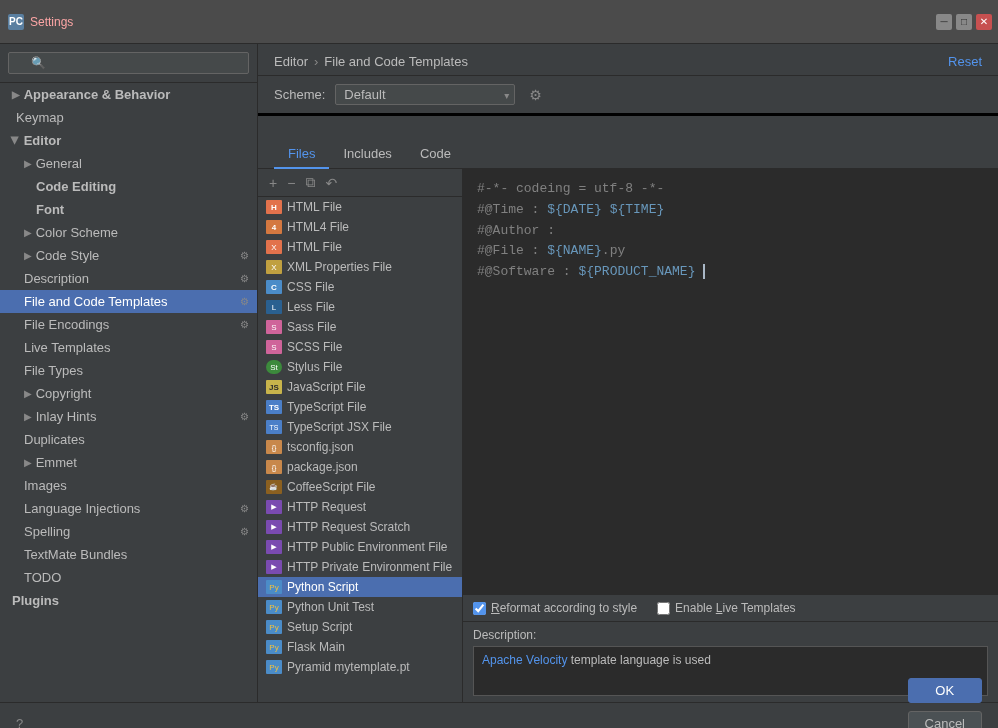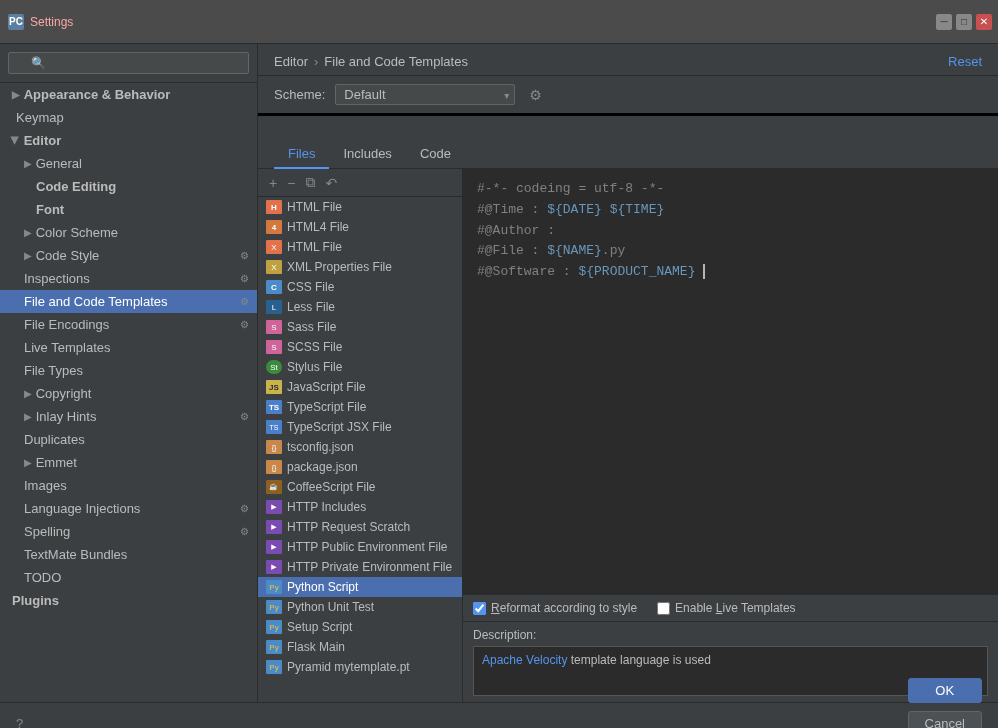--- a/index.html
+++ b/index.html
@@ -465,21 +465,21 @@
       <div class="sidebar-item sidebar-section-indent">
         <span class="arrow">▶</span>
         <span>Color Scheme</span>
       </div>
       <div class="sidebar-item sidebar-section-indent">
         <span class="arrow">▶</span>
         <span>Code Style</span>
         <span class="icon-badge">⚙</span>
       </div>
       <div class="sidebar-item sidebar-section-indent">
-        <span>Inspections</span>
+        <span>Description</span>
         <span class="icon-badge">⚙</span>
       </div>
       <div class="sidebar-item sidebar-section-indent selected">
         <span>File and Code Templates</span>
         <span class="icon-badge">⚙</span>
       </div>
       <div class="sidebar-item sidebar-section-indent">
         <span>File Encodings</span>
         <span class="icon-badge">⚙</span>
       </div>
@@ -620,21 +620,21 @@
             <div class="file-item">
               <span class="file-icon icon-json">{}</span>
               <span>package.json</span>
             </div>
             <div class="file-item">
               <span class="file-icon icon-coffee">☕</span>
               <span>CoffeeScript File</span>
             </div>
             <div class="file-item">
               <span class="file-icon icon-http">▶</span>
-              <span>HTTP Includes</span>
+              <span>HTTP Request</span>
             </div>
             <div class="file-item">
               <span class="file-icon icon-http">▶</span>
               <span>HTTP Request Scratch</span>
             </div>
             <div class="file-item">
               <span class="file-icon icon-http">▶</span>
               <span>HTTP Public Environment File</span>
             </div>
             <div class="file-item">

